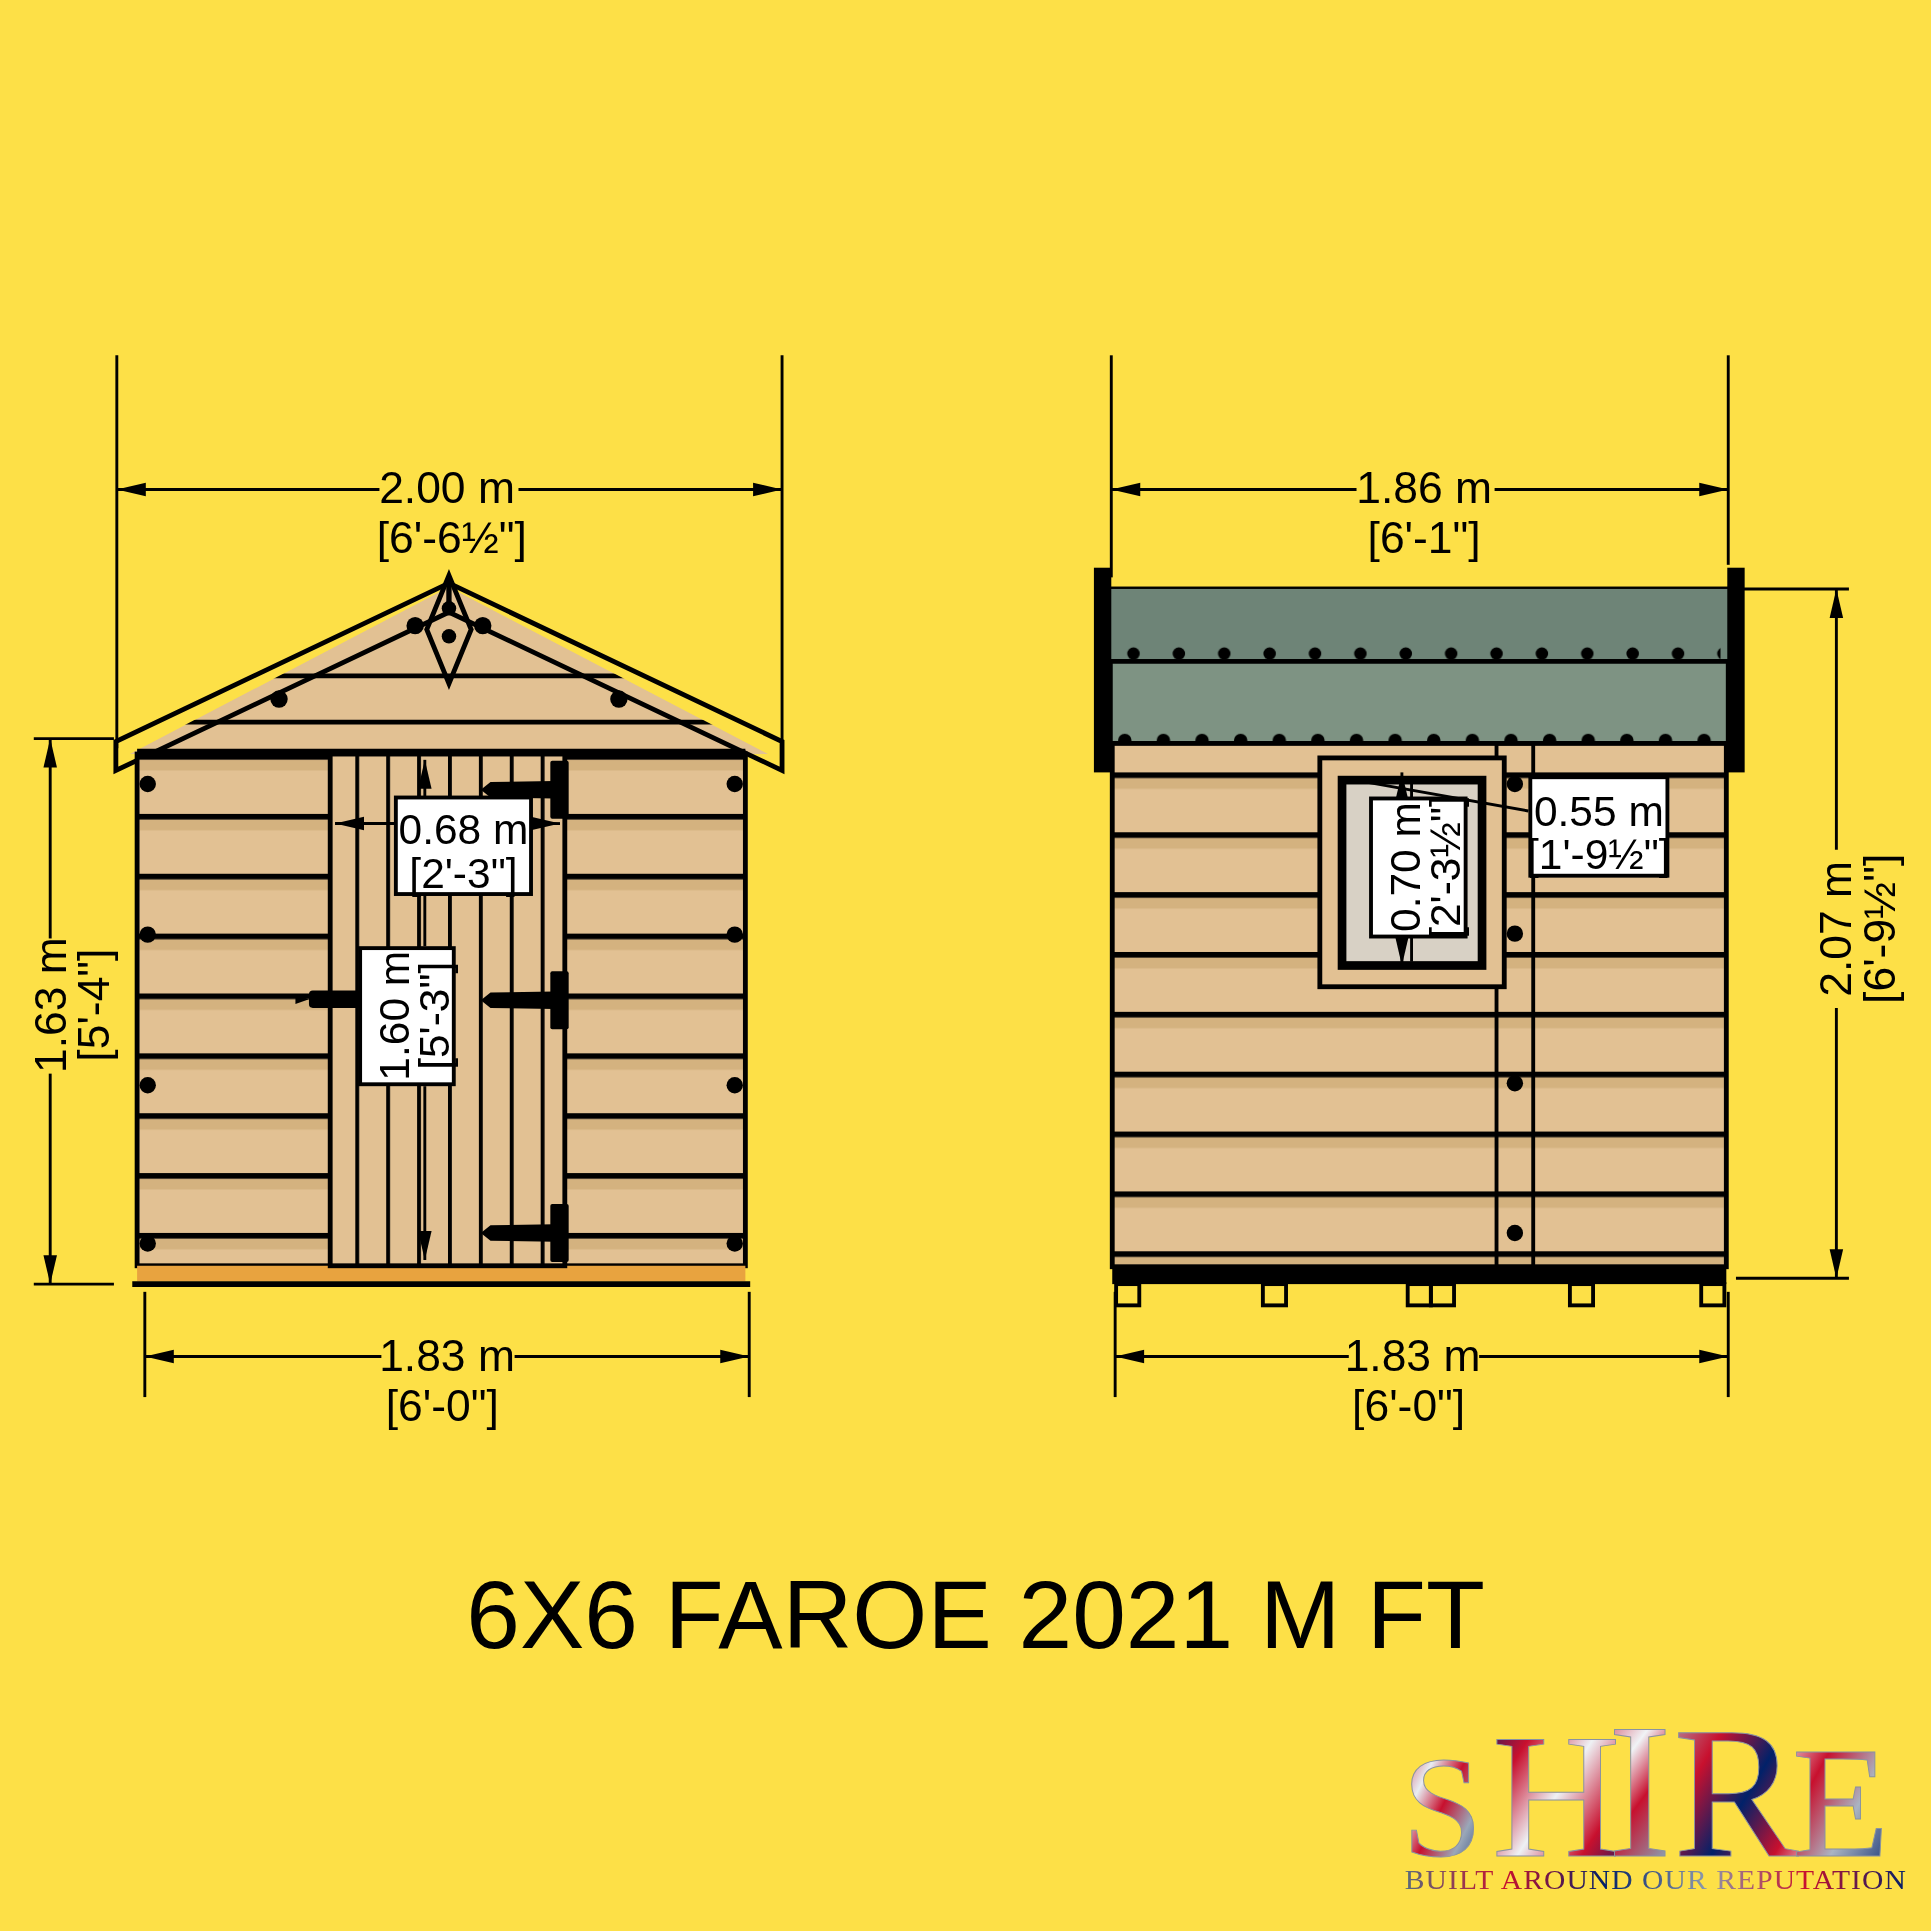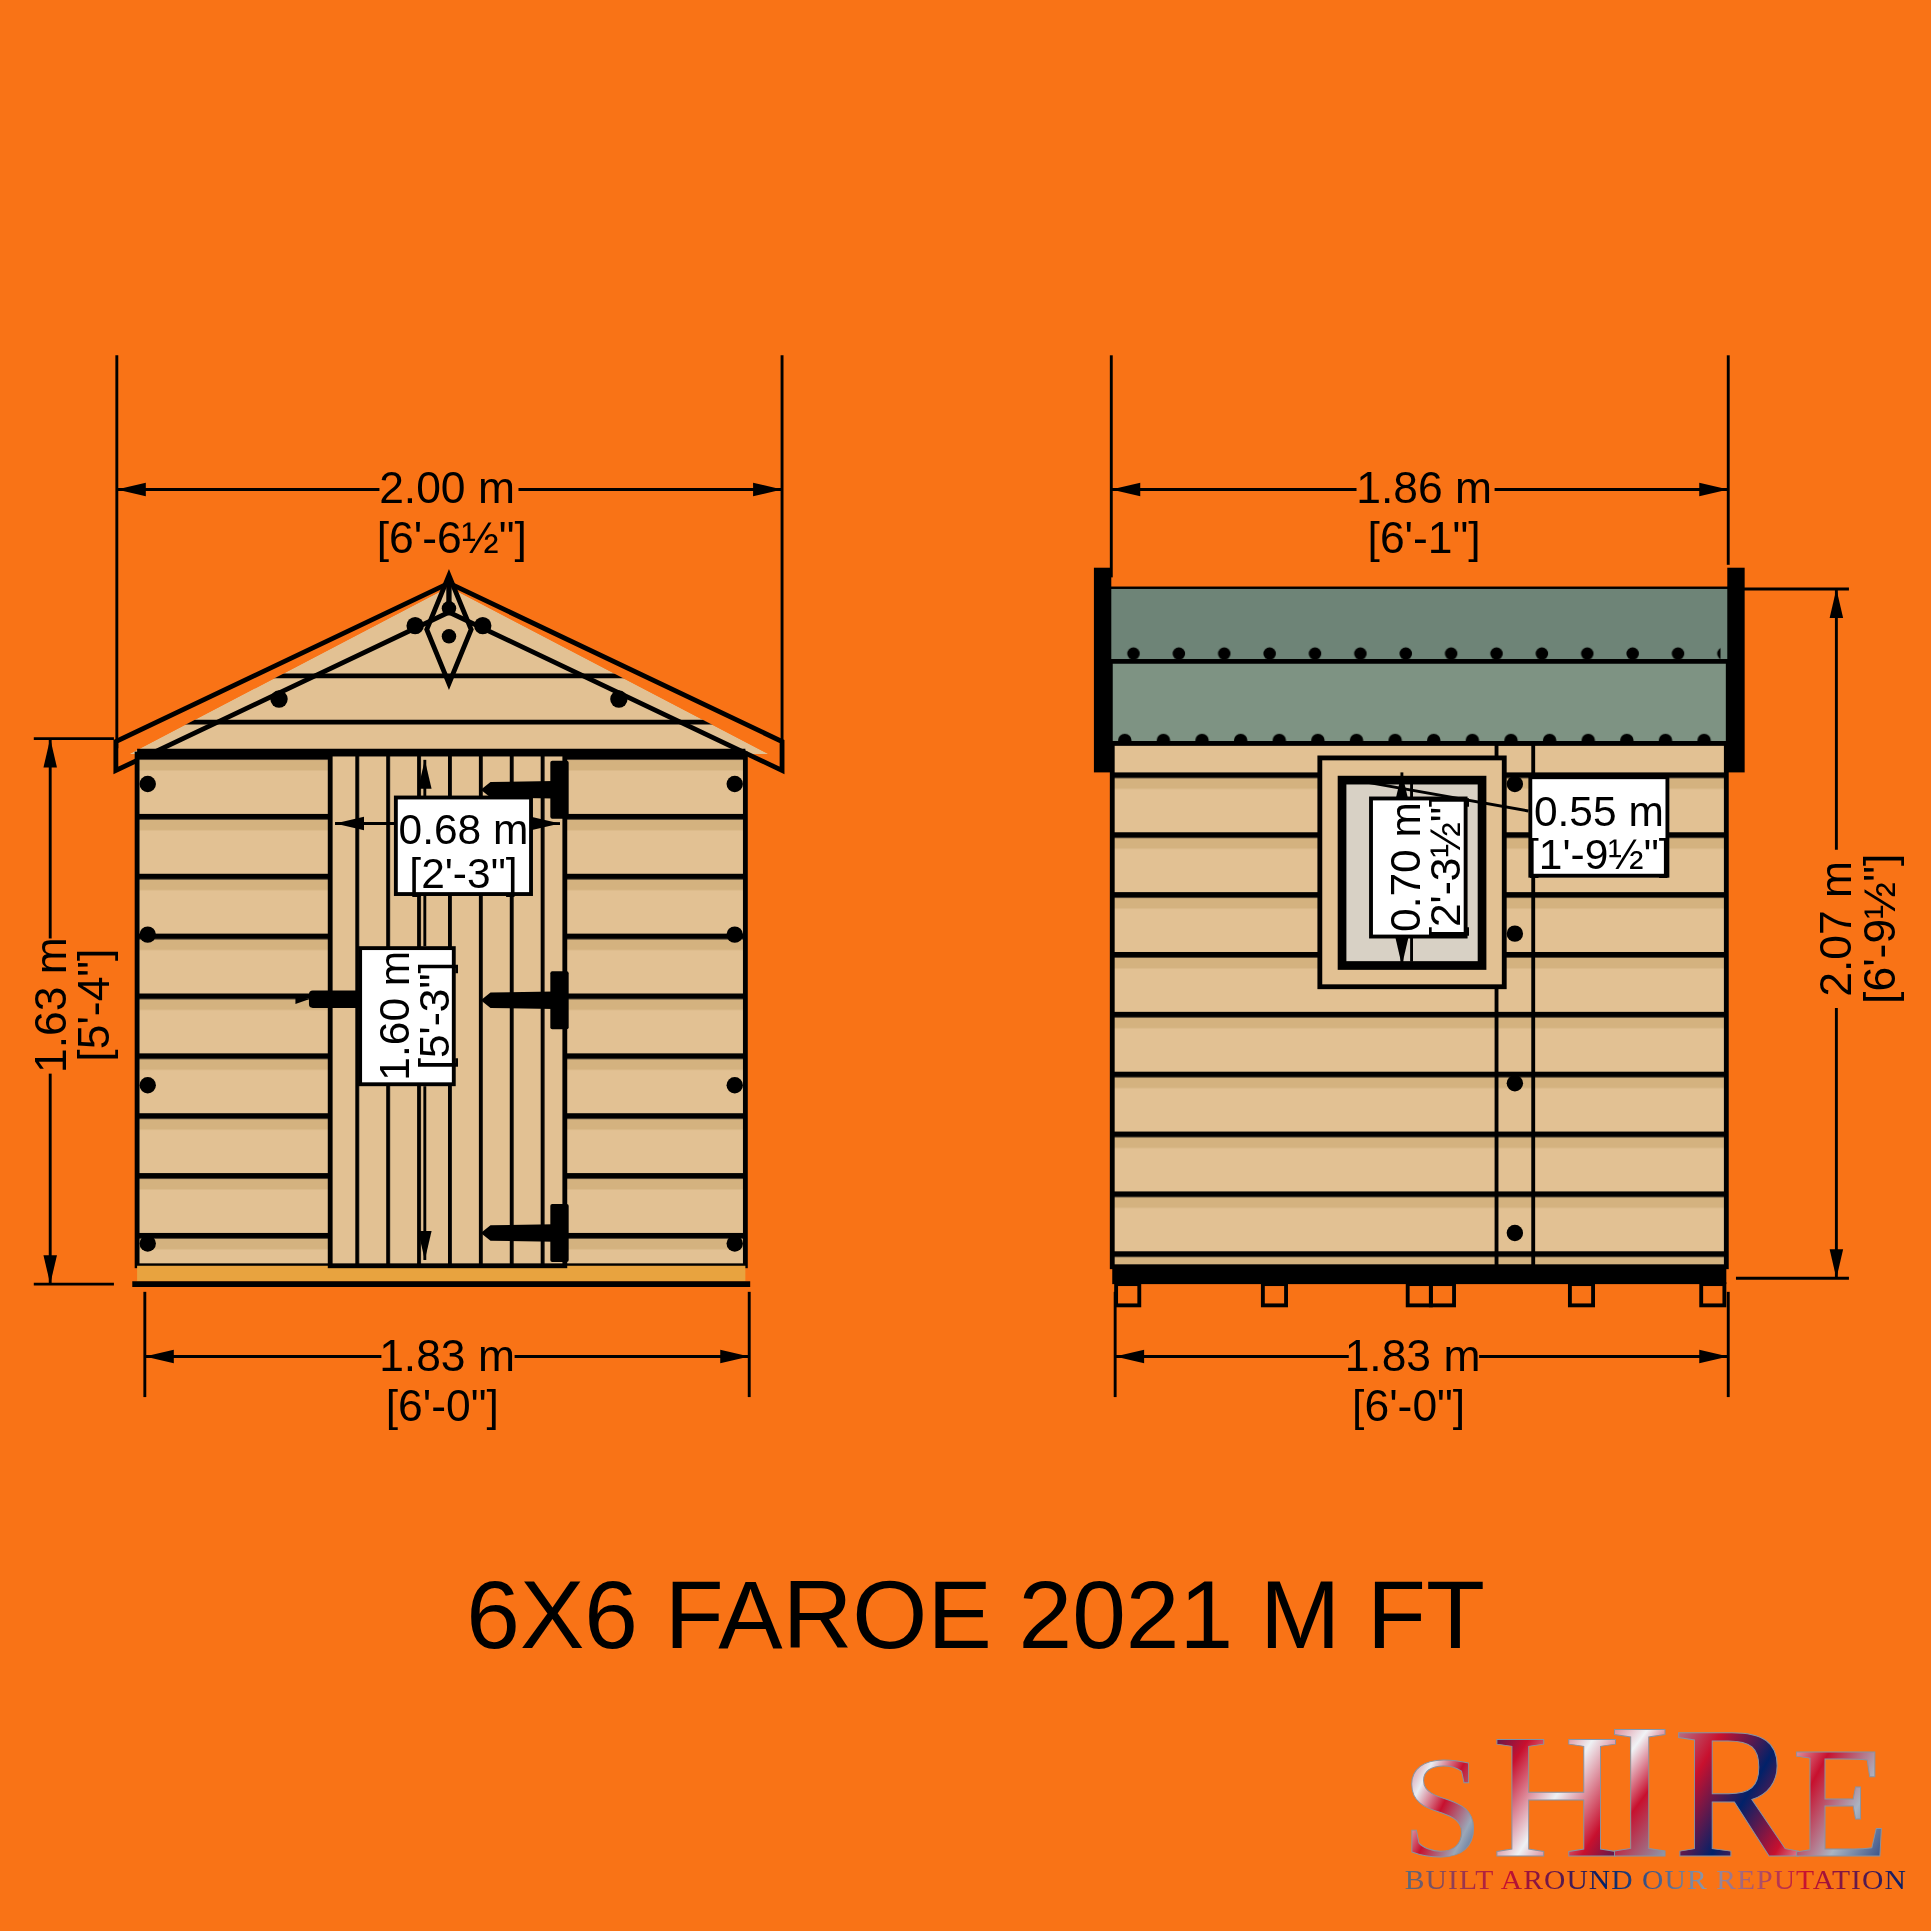--- a/index.html
+++ b/index.html
@@ -1,16 +1,16 @@
 <!DOCTYPE html>
 <html style="--wood: #e2c193; --wood-shade: #d4b27f; --roof-green: #7e9383; --roof-green-dark: #6e8477; --floor: #e8a33f; --glass: #d8d1c5; --flag-red: #c8102e; --flag-blue: #012169;"><head>
 <meta charset="utf-8">
 <style>
   html,body{margin:0;padding:0;background:#ffffff;}
-  .page{width:1931px;height:1931px;position:relative;background:#f97316;
+  .page{width:1931px;height:1931px;position:relative;background:#fde047;
         font-family:"Liberation Sans", sans-serif;}
   svg{display:block}
   .wood{fill:var(--wood,#e2c193)}
   .wood-sh{fill:var(--wood-shade,#d4b27f)}
   .blk{fill:#000}
   .roof-lo{fill:var(--roof-green,#7e9383)}
   .roof-hi{fill:var(--roof-green-dark,#6e8477)}
   .floor{fill:var(--floor,#e8a33f)}
   .glass{fill:var(--glass,#d8d1c5)}
   .oline{fill:none;stroke:#000;stroke-width:5}

